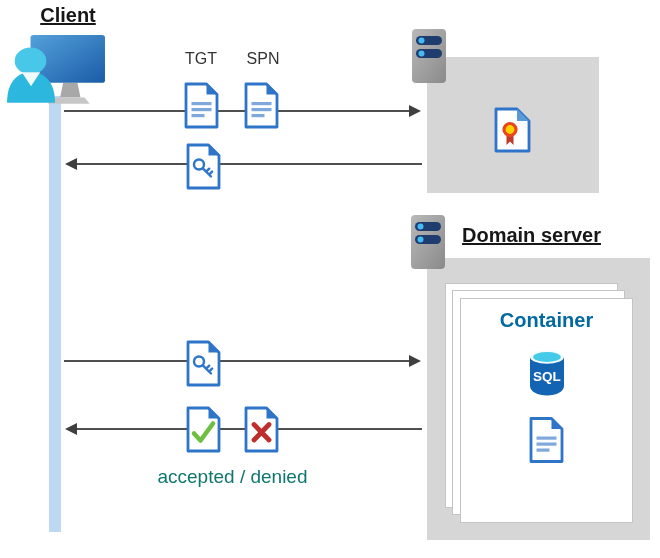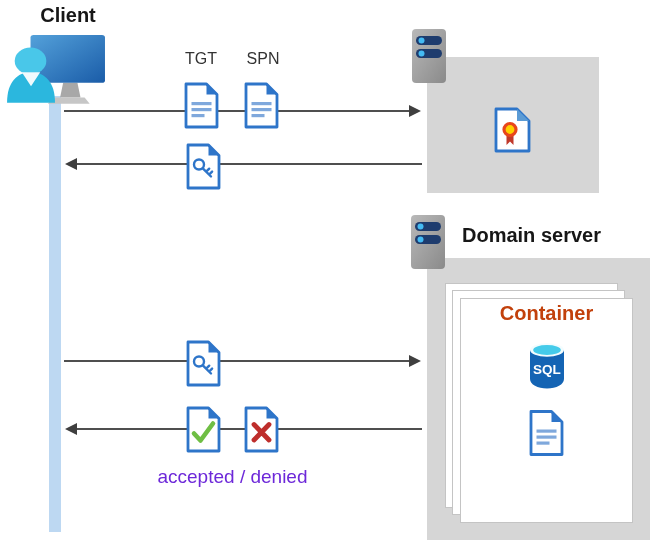--- a/index.html
+++ b/index.html
@@ -1,44 +1,44 @@
 <!DOCTYPE html>
 <html><head>
 <meta charset="utf-8">
 <style>
   html,body{margin:0;padding:0;background:#fff;}
   #canvas{
     position:relative;width:660px;height:558px;background:#ffffff;overflow:hidden;
     font-family:"Liberation Sans", sans-serif;color:#1a1a1a;
   }
   .abs{position:absolute;}
-  .bold-label{font-weight:700;font-size:20px;color:#171717;line-height:26px;}
+  .bold-label{font-weight:700;font-size:20px;color:#171717;line-height:26px;text-decoration:underline;}
   .light-label{font-weight:400;font-size:16px;color:#333;}
   
   .lifeline{left:49px;top:96px;width:12px;height:436px;background:#BDD8F2;z-index:1;}
   
   .gray-box{background:#D6D6D6;z-index:0;}
   .dc-box{left:427px;top:57px;width:172px;height:136px;}
   .linux-box{left:427px;top:258px;width:223px;height:282px;}
   
   .card{background:#ffffff;border:1px solid #C4C4C4;width:173px;height:225px;box-sizing:border-box;}
   .card-back{left:445px;top:283px;z-index:2;}
   .card-mid{left:452px;top:290px;z-index:3;}
   .card-front{left:460px;top:298px;z-index:4;display:flex;flex-direction:column;align-items:center;}
-  .container-title{margin-top:3px;font-weight:700;font-size:20px;color:#c2410c;}
+  .container-title{margin-top:10px;font-weight:700;font-size:20px;color:#0369a1;}
   .keytab-label{margin-top:6px;font-size:20px;color:#333;font-weight:400;}
   
   .arrow{position:absolute;height:2px;background:#4F4F4F;z-index:2;}
   .arrow.right::after{content:"";position:absolute;right:-12px;top:-5px;
     border-top:6px solid transparent;border-bottom:6px solid transparent;border-left:12px solid #3F3F3F;}
   .arrow.left::before{content:"";position:absolute;left:-12px;top:-5px;
     border-top:6px solid transparent;border-bottom:6px solid transparent;border-right:12px solid #3F3F3F;}
   .icon{z-index:3;}
   .label-center{text-align:center;}
-  .caption{font-size:19px;color:#6d28d9;font-weight:400;}
+  .caption{font-size:19px;color:#0f766e;font-weight:400;}
 </style>
 </head>
 <body>
 
 <div id="canvas">
 
   <div class="abs lifeline"></div>
 
   <div class="abs bold-label label-center" style="left:28px;top:2px;width:80px;">Client</div>
   <svg class="abs icon" style="left:4px;top:28px;" width="102" height="80" viewBox="0 0 100 92" preserveAspectRatio="none">

